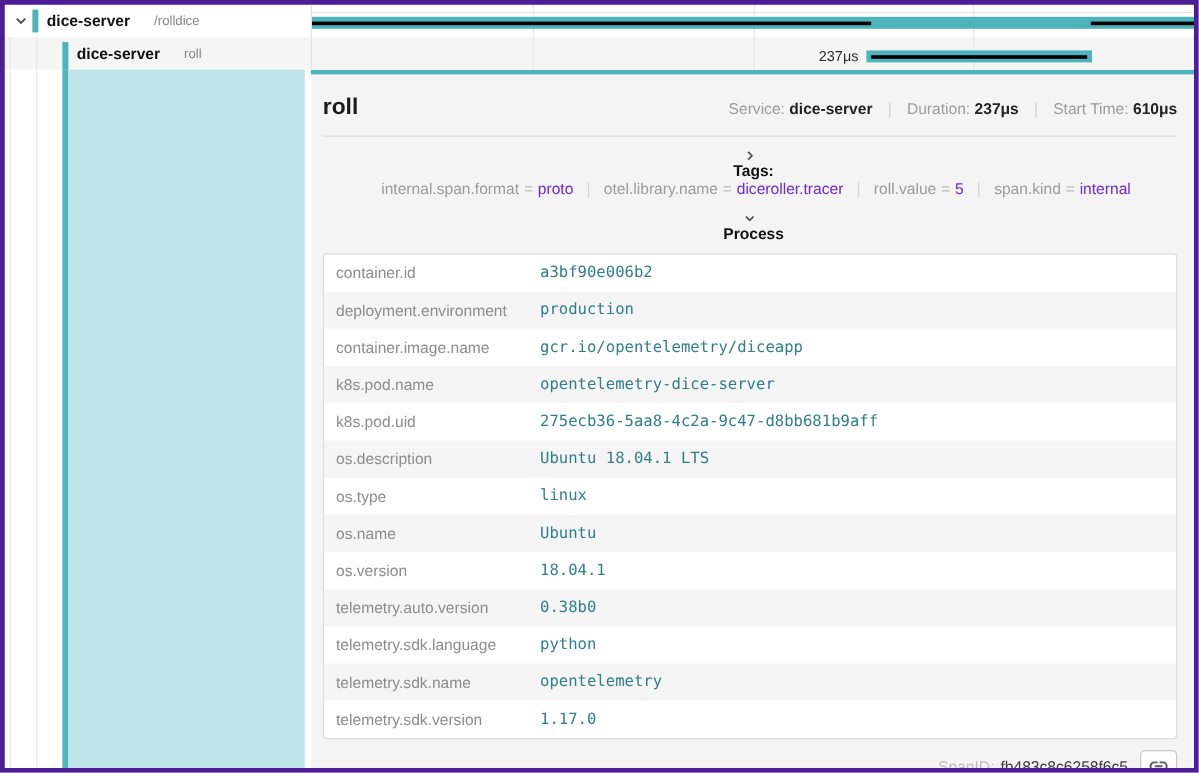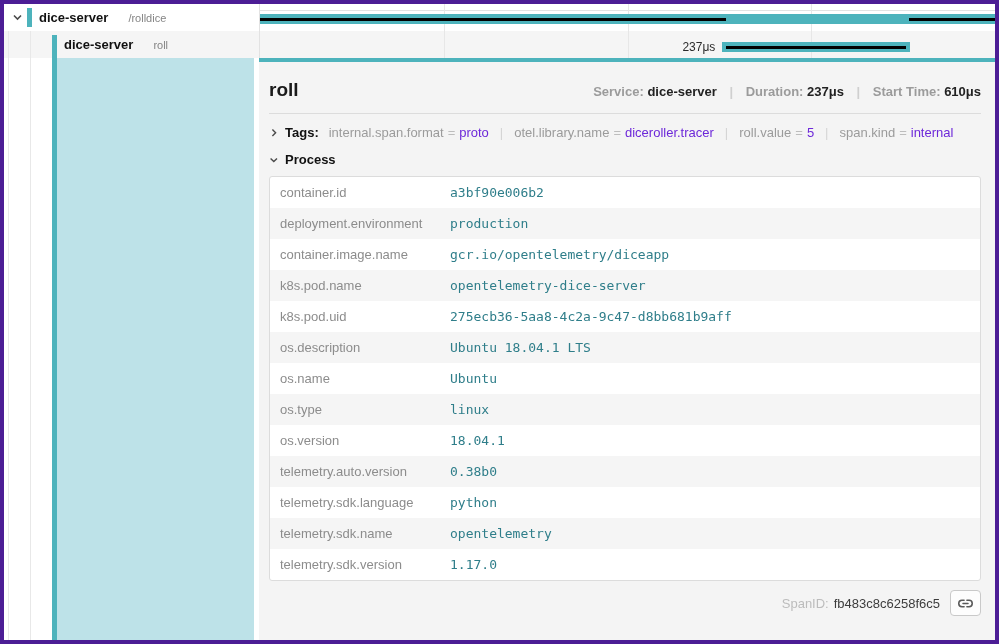--- a/index.html
+++ b/index.html
@@ -37,24 +37,24 @@
   
   .page-body { display:flex; height:588px; }
   .left-col { width:255px; position:relative; background:#fff; flex:none; }
   .left-bar { position:absolute; left:48px; width:5px; top:0; bottom:0; background:var(--teal,#4db3bc); }
   .sel-block { position:absolute; left:53px; right:5px; top:0; bottom:0; background:var(--lightteal,#bde2e8); }
   
   .detail { flex:1; background:#f4f4f4; border-top:4px solid var(--teal,#4db3bc);
             padding:0 14px 8px 10px; display:flex; flex-direction:column; overflow:hidden; }
   .detail-header { display:flex; align-items:baseline; padding:17px 0 12px; border-bottom:1px solid #dcdcdc; }
   .detail-title { font-size:19px; font-weight:bold; color:#1a1a1a; }
-  .meta { margin-left:auto; font-size:13px; color:#9b9b9b; white-space:nowrap;font-weight:bold; }
+  .meta { margin-left:auto; font-size:13px; color:#9b9b9b; white-space:nowrap; }
   .meta b { color:#222; }
   .meta .sep { color:#cfcfcf; padding:0 9px; }
-  .accordion-row { display:flex; align-items:center; font-size:13px; cursor:pointer; }
+  .accordion-row { display:flex; align-items:center; font-size:13px; cursor:pointer;flex-direction:column; }
   .tags-row { padding:11px 0 7px; }
   .process-row { padding:5px 0 9px;align-items:center; }
   .acc-label { font-weight:bold; color:#111; margin-left:6px; }
   .tag-list { display:flex; align-items:center; margin-left:10px; white-space:nowrap; }
   .tag-item .k { color:#9b9b9b; }
   .tag-item .eq { color:#bdbdbd; padding:0 4px; }
   .tag-item .v { color:#6d28d9; }
   .tag-sep { color:#d4d4d4; padding:0 11px; }
   .kv-card { background:#fff; border:1px solid #dcdcdc; border-radius:3px; }
   .kv-table { width:100%; border-collapse:collapse; }
@@ -189,26 +189,26 @@
               </tr>
             <tr>
                 <td class="kv-key">k8s.pod.uid</td>
                 <td class="kv-val">275ecb36-5aa8-4c2a-9c47-d8bb681b9aff</td>
               </tr>
             <tr>
                 <td class="kv-key">os.description</td>
                 <td class="kv-val">Ubuntu 18.04.1 LTS</td>
               </tr>
             <tr>
+                <td class="kv-key">os.type</td>
+                <td class="kv-val">linux</td>
+              </tr>
+            <tr>
                 <td class="kv-key">os.name</td>
                 <td class="kv-val">Ubuntu</td>
-              </tr>
-            <tr>
-                <td class="kv-key">os.type</td>
-                <td class="kv-val">linux</td>
               </tr>
             <tr>
                 <td class="kv-key">os.version</td>
                 <td class="kv-val">18.04.1</td>
               </tr>
             <tr>
                 <td class="kv-key">telemetry.auto.version</td>
                 <td class="kv-val">0.38b0</td>
               </tr>
             <tr>

